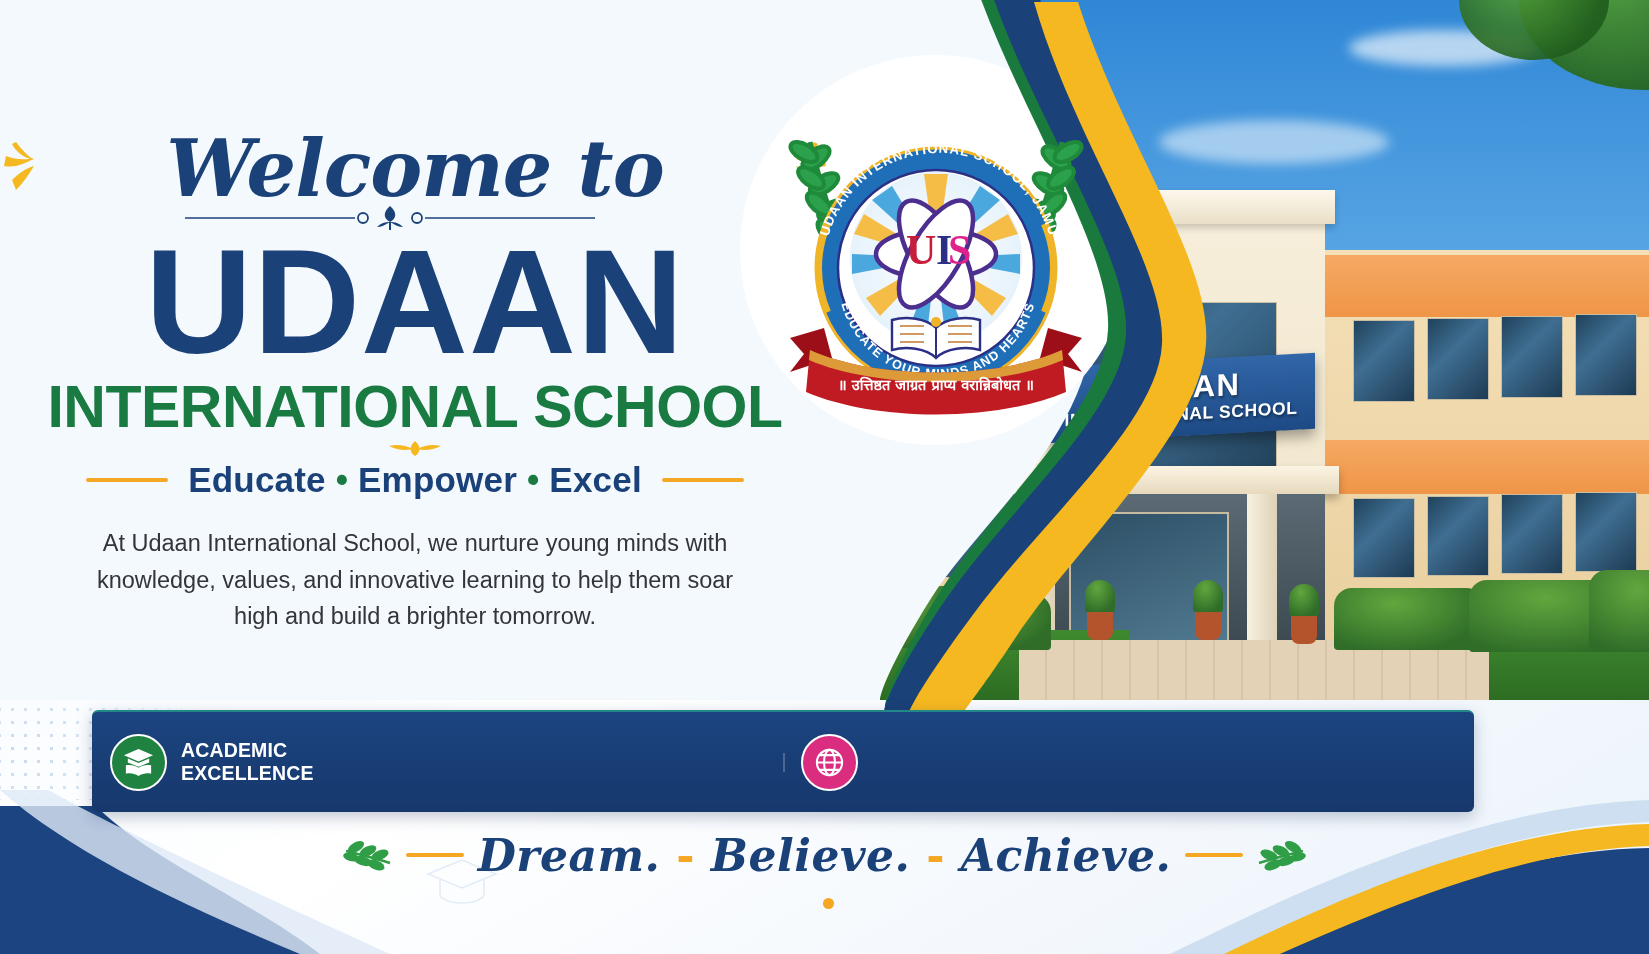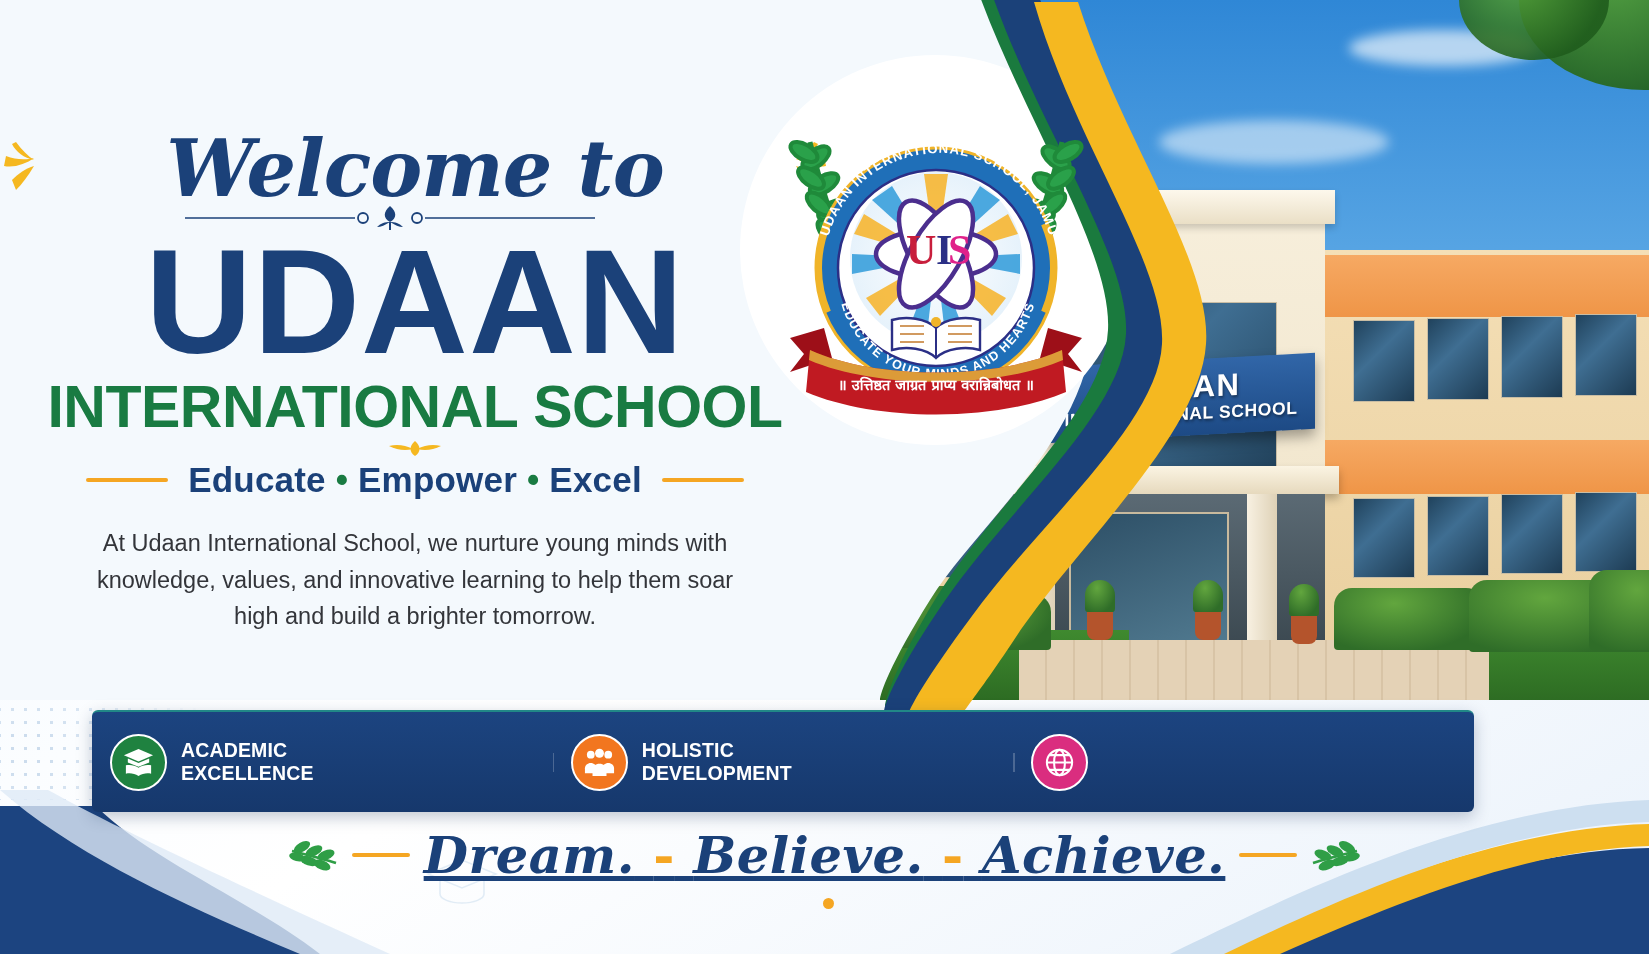--- a/index.html
+++ b/index.html
@@ -142,21 +142,21 @@
   
   .motto-row{
     position:absolute; left:0; top:812px; width:1649px; height:86px;
     display:flex; align-items:center; justify-content:center; gap:14px;
     z-index:5;
   }
   .leaf{ width:52px; height:44px; flex:none; }
   .motto{
     font-family:"DejaVu Serif", serif;
     font-style:italic; font-weight:bold;
-    font-size:51px; color:#1b4179; letter-spacing:.5px; white-space:nowrap;text-decoration:underline;
+    font-size:44px; color:#1b4179; letter-spacing:.5px; white-space:nowrap;
   }
   .motto .sep{ color:#f5a623; font-style:normal; font-weight:bold; }
   .mline{ width:58px; height:4px; background:#f5a623; border-radius:2px; flex:none; }
   .dot-amber{
     position:absolute; left:823px; top:898px; width:11px; height:11px;
     border-radius:50%; background:#f5a623; z-index:7;
   }
 </style>
 </head>
 <body>
@@ -432,35 +432,20 @@
         <svg viewBox="0 0 34 34" fill="#fff">
             <path d="M17 3 2 9.5 17 16l15-6.5L17 3z"></path>
             <path d="M6 13v4l11 4.5L28 17v-4l-11 4.5L6 13z"></path>
             <path d="M17 22.5c-4-3-9-3.5-13-2.6v8.6c4-.9 9-.4 13 2.5 4-2.9 9-3.4 13-2.5v-8.6c-4-.9-9-.4-13 2.6z"></path>
           </svg>
       </div>
       <div class="lbl">ACADEMIC
 EXCELLENCE</div>
     </div>
 
-    <div class="feat">
-      <div class="ic" style="background: rgb(242, 118, 31);">
-        <svg viewBox="0 0 34 34" fill="#fff">
-            <circle cx="8" cy="9" r="4"></circle>
-            <circle cx="26" cy="9" r="4"></circle>
-            <circle cx="17" cy="7.5" r="4.6"></circle>
-            <path d="M2 28v-5c0-3.2 2.7-5.6 6-5.6s6 2.4 6 5.6v5H2z"></path>
-            <path d="M20 28v-5c0-3.2 2.7-5.6 6-5.6s6 2.4 6 5.6v5H20z"></path>
-            <path d="M9.8 31v-6.2c0-3.8 3.2-6.6 7.2-6.6s7.2 2.8 7.2 6.6V31H9.8z"></path>
-            <path d="M17 18.6l1.5 3.2 3.5.4-2.6 2.4.7 3.4-3.1-1.7-3.1 1.7.7-3.4-2.6-2.4 3.5-.4L17 18.6z"></path>
-          </svg>
-      </div>
-      <div class="lbl">HOLISTIC
-DEVELOPMENT</div>
-    </div>
 
 
 
     <div class="feat">
       <div class="ic" style="background: rgb(218, 45, 127);">
         <svg viewBox="0 0 34 34" fill="none" stroke="#fff" stroke-width="2.1">
             <circle cx="17" cy="17" r="13"></circle>
             <ellipse cx="17" cy="17" rx="5.6" ry="13"></ellipse>
             <path d="M4 17h26M6.4 9.4h21.2M6.4 24.6h21.2"></path>
           </svg>

